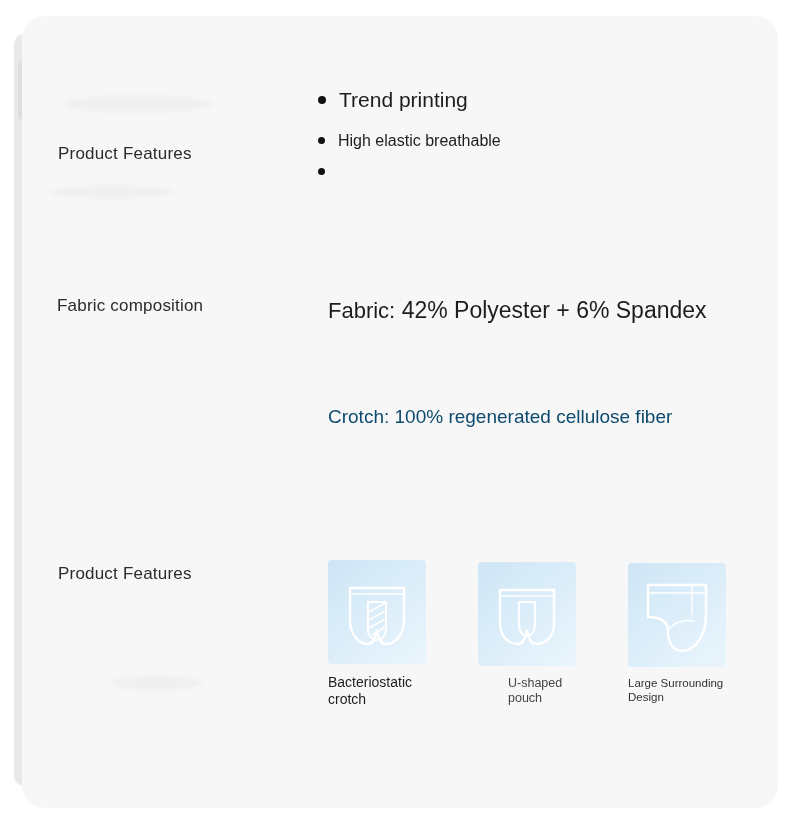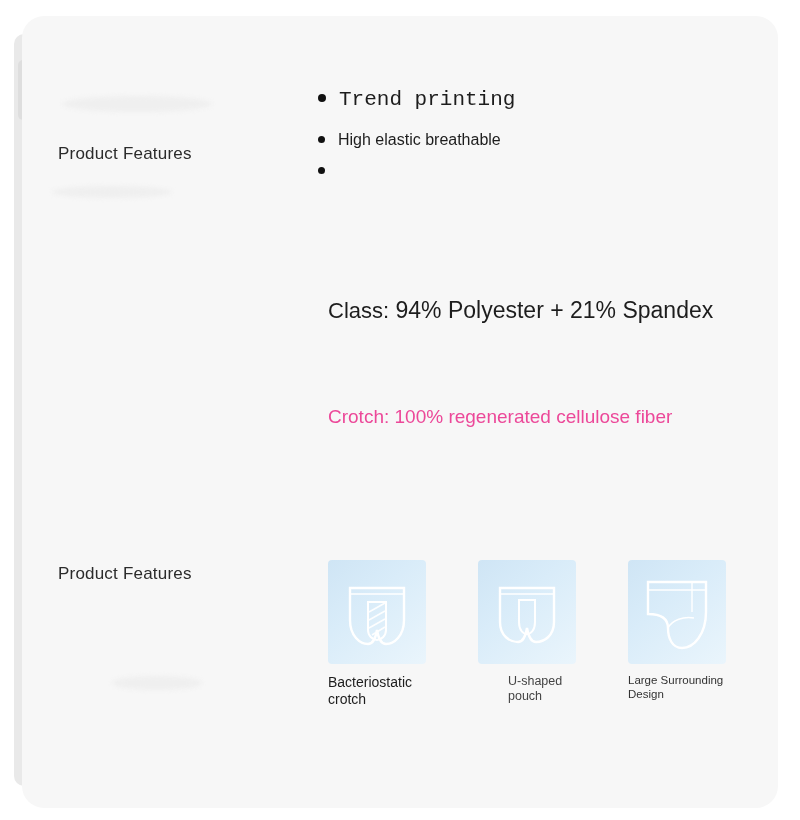--- a/index.html
+++ b/index.html
@@ -77,21 +77,21 @@
     background: #111;
     margin-right: 13px;
     flex: 0 0 auto;
     position: relative;
     top: -3px;
   }
   .feature-text {
     color: #1d1d1d;
     white-space: nowrap;
   }
-  .f0 .feature-text { font-size: 21px; font-family: Liberation Mono, monospace; }
+  .f0 .feature-text { font-size: 21px; }
   .f0 { margin-bottom: 20px; }
   .f1 .feature-text { font-size: 16px; }
   .f1 { margin-bottom: 20px; }
   .f2 .feature-text { font-size: 16px; }
   .f1 .bullet, .f2 .bullet { width: 7px; height: 7px; top: -2px; }
 
   
   .fabric-line-1 {
     position: absolute;
     left: 328px;
@@ -99,32 +99,33 @@
     font-size: 23px;
     color: #1d1d1d;
     white-space: nowrap;
   }
   .fabric-line-1 .lead { font-size: 22px; }
   .fabric-line-2 {
     position: absolute;
     left: 328px;
     top: 406px;
     font-size: 19px;
-    color: #ec4899;
+    color: #0c4a6e;
     white-space: nowrap;
   }
 
   
   .structure {
     position: absolute;
     left: 328px;
     top: 560px;
     width: 420px;
     display: flex;
     gap: 52px;
+    align-items: center;
   }
   .struct-item {
     width: 98px;
   }
   .thumb {
     width: 98px;
     height: 104px;
     border-radius: 4px;
     background: linear-gradient(140deg, #cfe5f5 0%, #d9ecf9 40%, #eaf5fc 100%);
     position: relative;
@@ -158,40 +159,41 @@
   <div class="edge-left2"></div>
 
   <div class="card">
 
     <div class="smudge" style="left:40px;top:80px;width:150px;height:16px;"></div>
     <div class="smudge" style="left:90px;top:660px;width:90px;height:14px;"></div>
     <div class="smudge" style="left:30px;top:170px;width:120px;height:12px;"></div>
 
     <div class="label" style="left:36px; top:128px;">Product Features</div>
 
+    <div class="label" style="left:35px; top:280px;">Fabric composition</div>
 
     <div class="label" style="left:36px; top:548px;">Product Features</div>
   </div>
 
   <div class="features">
     <div class="feature-row f0">
       <span class="bullet"></span>
       <span class="feature-text">Trend printing</span>
     </div>
     <div class="feature-row f1">
       <span class="bullet"></span>
       <span class="feature-text">High elastic breathable</span>
     </div>
     <div class="feature-row f2">
       <span class="bullet"></span>
     </div>
   </div>
 
   <div class="fabric-line-1">
-    <span class="lead">Class:</span><span> 94% Polyester + 21% Spandex</span>
+    <span class="lead">Fabric:</span><span> 42% Polyester + 6% Spandex</span>
   </div>
 
   <div class="fabric-line-2">Crotch: 100% regenerated cellulose fiber</div>
 
   <div class="structure">
 
     <div class="struct-item">
       <div class="thumb">
         <svg width="98" height="104" viewBox="0 0 98 104">
           <path d="M22 28 H76 V60 C76 76, 66 84, 58 84 C52 84, 50 76, 49 70 C48 76, 46 84, 40 84 C32 84, 22 76, 22 60 Z" fill="none" stroke="#ffffff" stroke-width="2.4"></path>

